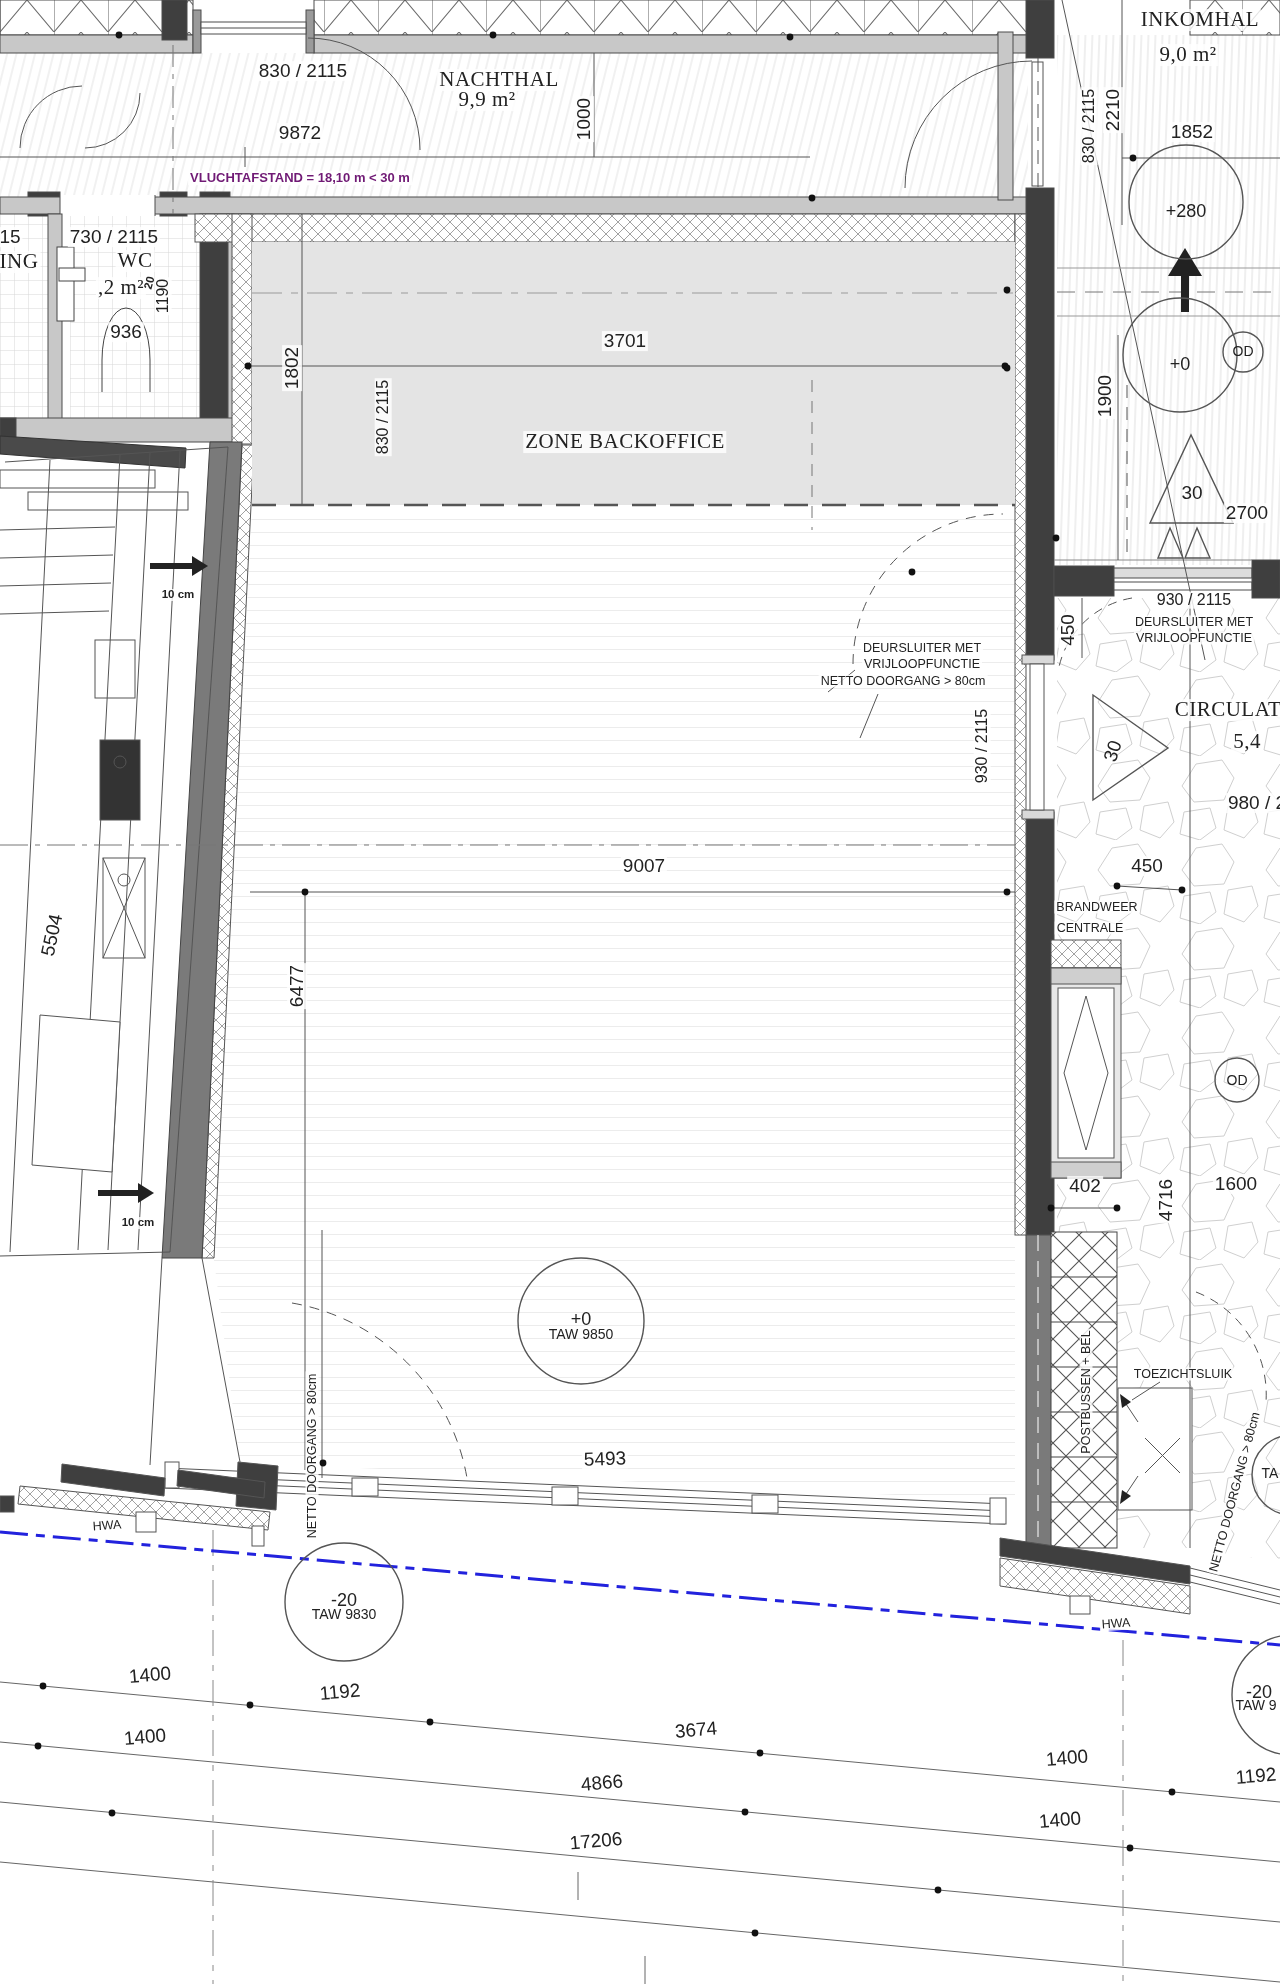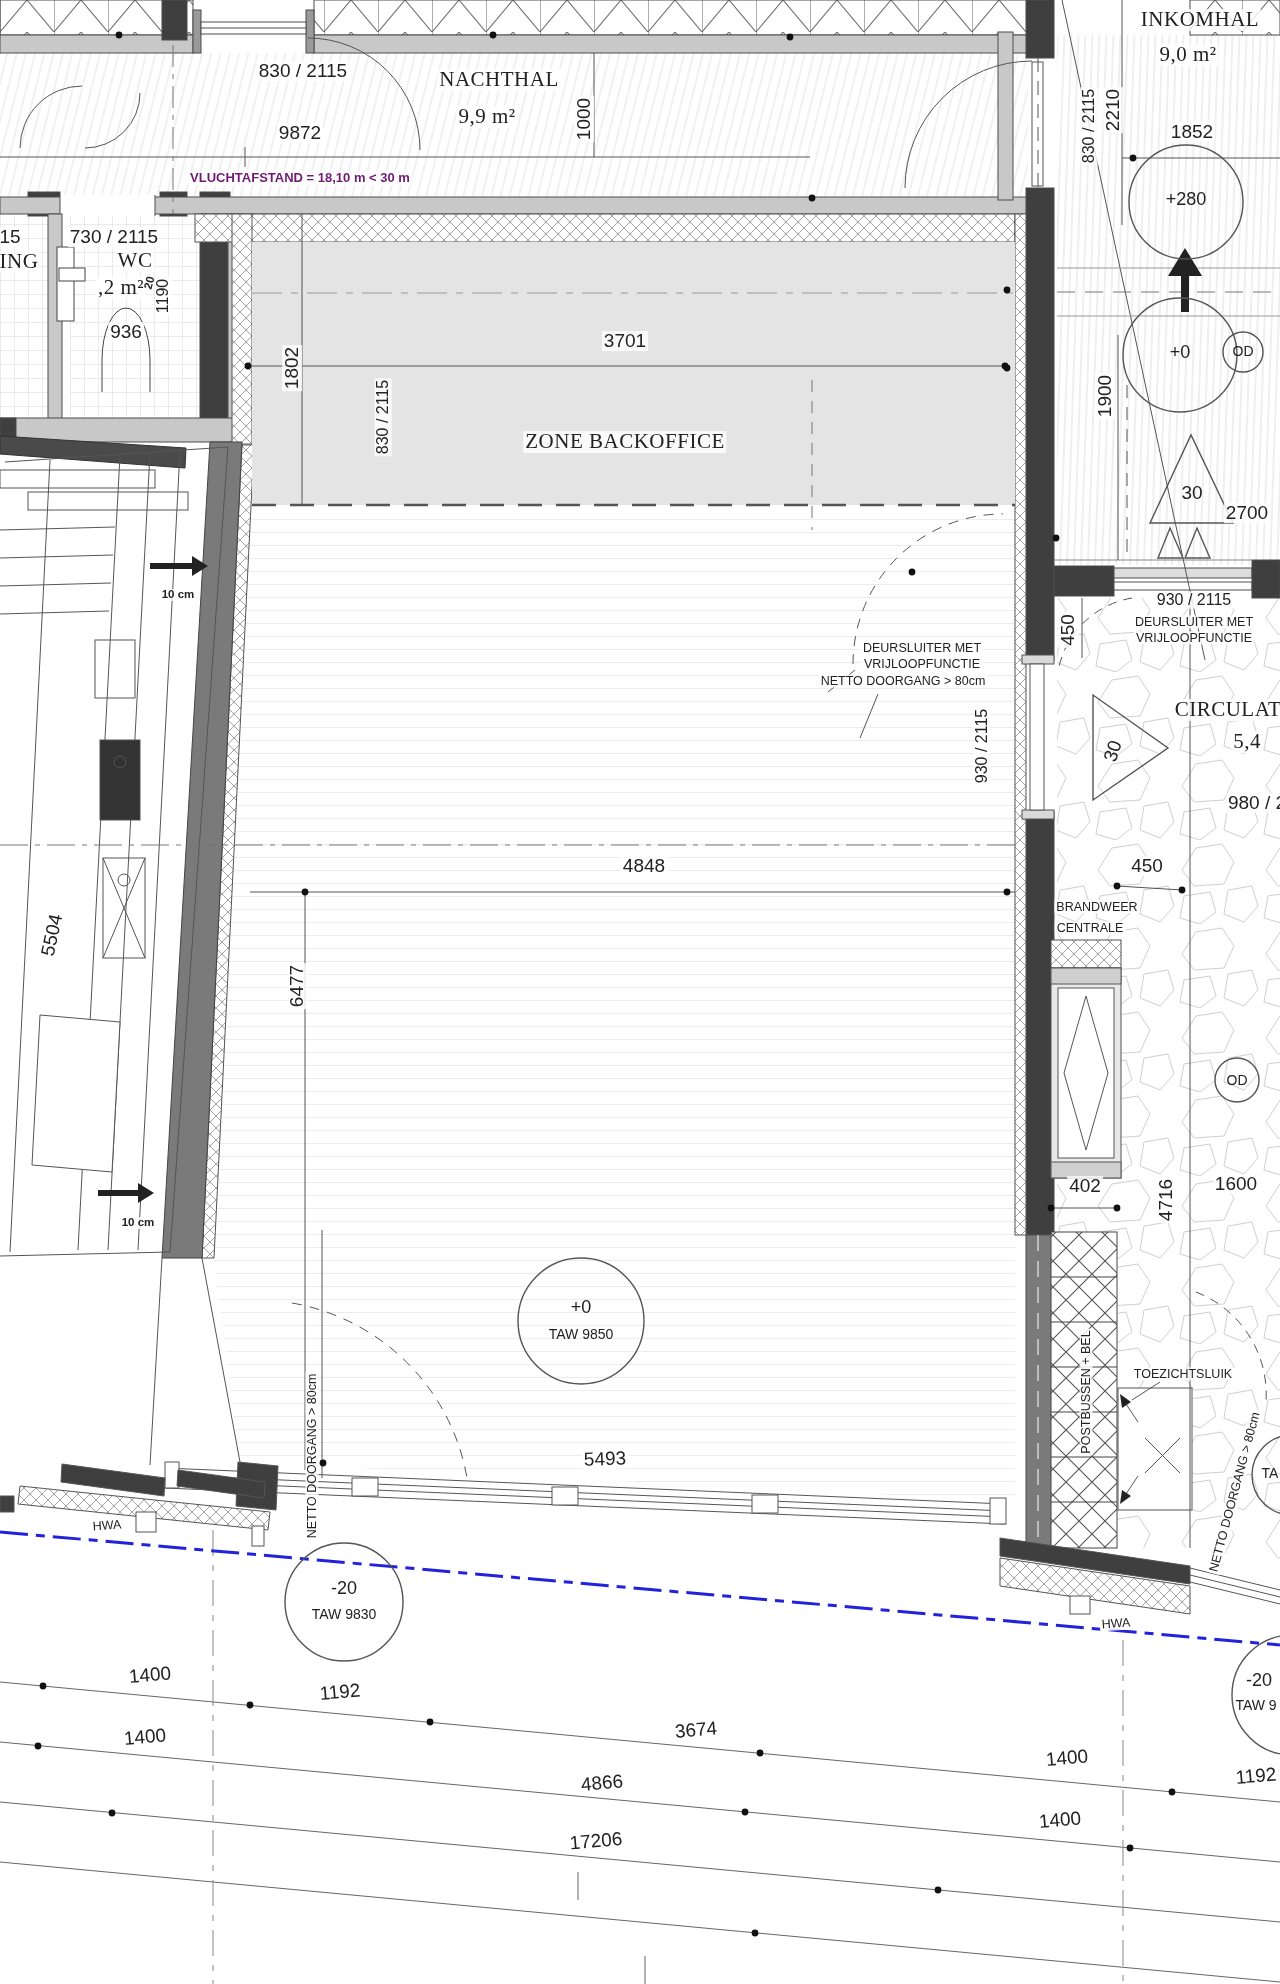--- a/index.html
+++ b/index.html
@@ -6,21 +6,21 @@
   #stage{position:relative;width:1280px;height:1984px;overflow:hidden;background:#fff;
          font-family:"Liberation Sans", sans-serif;}
   #drawing{position:absolute;left:0;top:0;}
   .lbl{position:absolute;transform:translate(-50%,-50%);white-space:nowrap;color:#222;
        font-size:19px;line-height:1.04;background:rgba(255,255,255,.82);padding:0 2px;
        text-align:center;}
   .room{font-size:21px;letter-spacing:.5px;font-family:Liberation Serif, serif;}
   .md{font-size:16px;}
   .sm{font-size:12.5px;}
   .tiny{font-size:11.5px;font-weight:bold;}
-  .lvl{font-size:18px;}
+  .lvl{font-size:18px;margin-top:12px;}
   .lvs{font-size:14px;}
   .blue{color:#701a75;font-weight:bold;font-size:13px;background:rgba(255,255,255,.9);}
   .nobg{background:transparent;}
 </style>
 </head>
 <body>
 
 <div id="stage">
 
 <svg id="drawing" width="1280" height="1984" viewBox="0 0 1280 1984" stroke-linecap="butt" stroke-linejoin="miter">
@@ -336,21 +336,21 @@
         <circle cx="1130" cy="1848" r="3.4"></circle>
     <circle cx="112" cy="1813" r="3.4"></circle>
         <circle cx="938" cy="1890" r="3.4"></circle>
     <circle cx="755" cy="1933" r="3.4"></circle>
   </g>
 </svg>
 
 <div>
 
   <div class="lbl room" style="left:499px;top:80px">NACHTHAL</div>
-  <div class="lbl room" style="left:487px;top:117px">9,9 m²</div>
+  <div class="lbl room" style="left:487px;top:100px">9,9 m²</div>
   <div class="lbl room" style="left:1200px;top:20px">INKOMHAL</div>
   <div class="lbl room" style="left:1188px;top:55px">9,0 m²</div>
   <div class="lbl room" style="left:135px;top:261px">WC</div>
   <div class="lbl room" style="left:121px;top:288px">,2 m²</div>
   <div class="lbl room" style="left:19px;top:262px">ING</div>
   <div class="lbl room" style="left:625px;top:442px">ZONE BACKOFFICE</div>
   <div class="lbl room" style="left:1228px;top:710px">CIRCULAT</div>
   <div class="lbl room" style="left:1247px;top:742px">5,4</div>
 
   <div class="lbl" style="left:303px;top:71px">830 / 2115</div>
@@ -369,21 +369,21 @@
   <div class="lbl" style="left:10px;top:237px">15</div>
   <div class="lbl md" style="left:163px;top:296px;transform:translate(-50%,-50%) rotate(-90deg)">1190</div>
   <div class="lbl tiny nobg" style="left:150px;top:283px;transform:translate(-50%,-50%) rotate(-75deg)">20</div>
   <div class="lbl" style="left:625px;top:341px">3701</div>
   <div class="lbl" style="left:292px;top:368px;transform:translate(-50%,-50%) rotate(-90deg)">1802</div>
   <div class="lbl" style="left:1105px;top:396px;transform:translate(-50%,-50%) rotate(-90deg)">1900</div>
   <div class="lbl nobg" style="left:1192px;top:493px">30</div>
   <div class="lbl" style="left:1247px;top:513px">2700</div>
   <div class="lbl" style="left:1068px;top:630px;transform:translate(-50%,-50%) rotate(-90deg)">450</div>
   <div class="lbl nobg" style="left:1113px;top:751px;transform:translate(-50%,-50%) rotate(-72deg)">30</div>
-  <div class="lbl" style="left:644px;top:866px">4848</div>
+  <div class="lbl" style="left:644px;top:866px">9007</div>
   <div class="lbl" style="left:1147px;top:866px">450</div>
   <div class="lbl" style="left:297px;top:986px;transform:translate(-50%,-50%) rotate(-90deg)">6477</div>
   <div class="lbl" style="left:52px;top:935px;transform:translate(-50%,-50%) rotate(-78deg)">5504</div>
   <div class="lbl" style="left:1085px;top:1186px">402</div>
   <div class="lbl" style="left:1166px;top:1200px;transform:translate(-50%,-50%) rotate(-90deg)">4716</div>
   <div class="lbl" style="left:1236px;top:1184px">1600</div>
   <div class="lbl" style="left:605px;top:1459px;transform:translate(-50%,-50%) rotate(-2deg)">5493</div>
   <div class="lbl" style="left:150px;top:1675px;transform:translate(-50%,-50%) rotate(-5deg)">1400</div>
   <div class="lbl" style="left:340px;top:1692px;transform:translate(-50%,-50%) rotate(-5deg)">1192</div>
   <div class="lbl" style="left:145px;top:1737px;transform:translate(-50%,-50%) rotate(-5deg)">1400</div>

